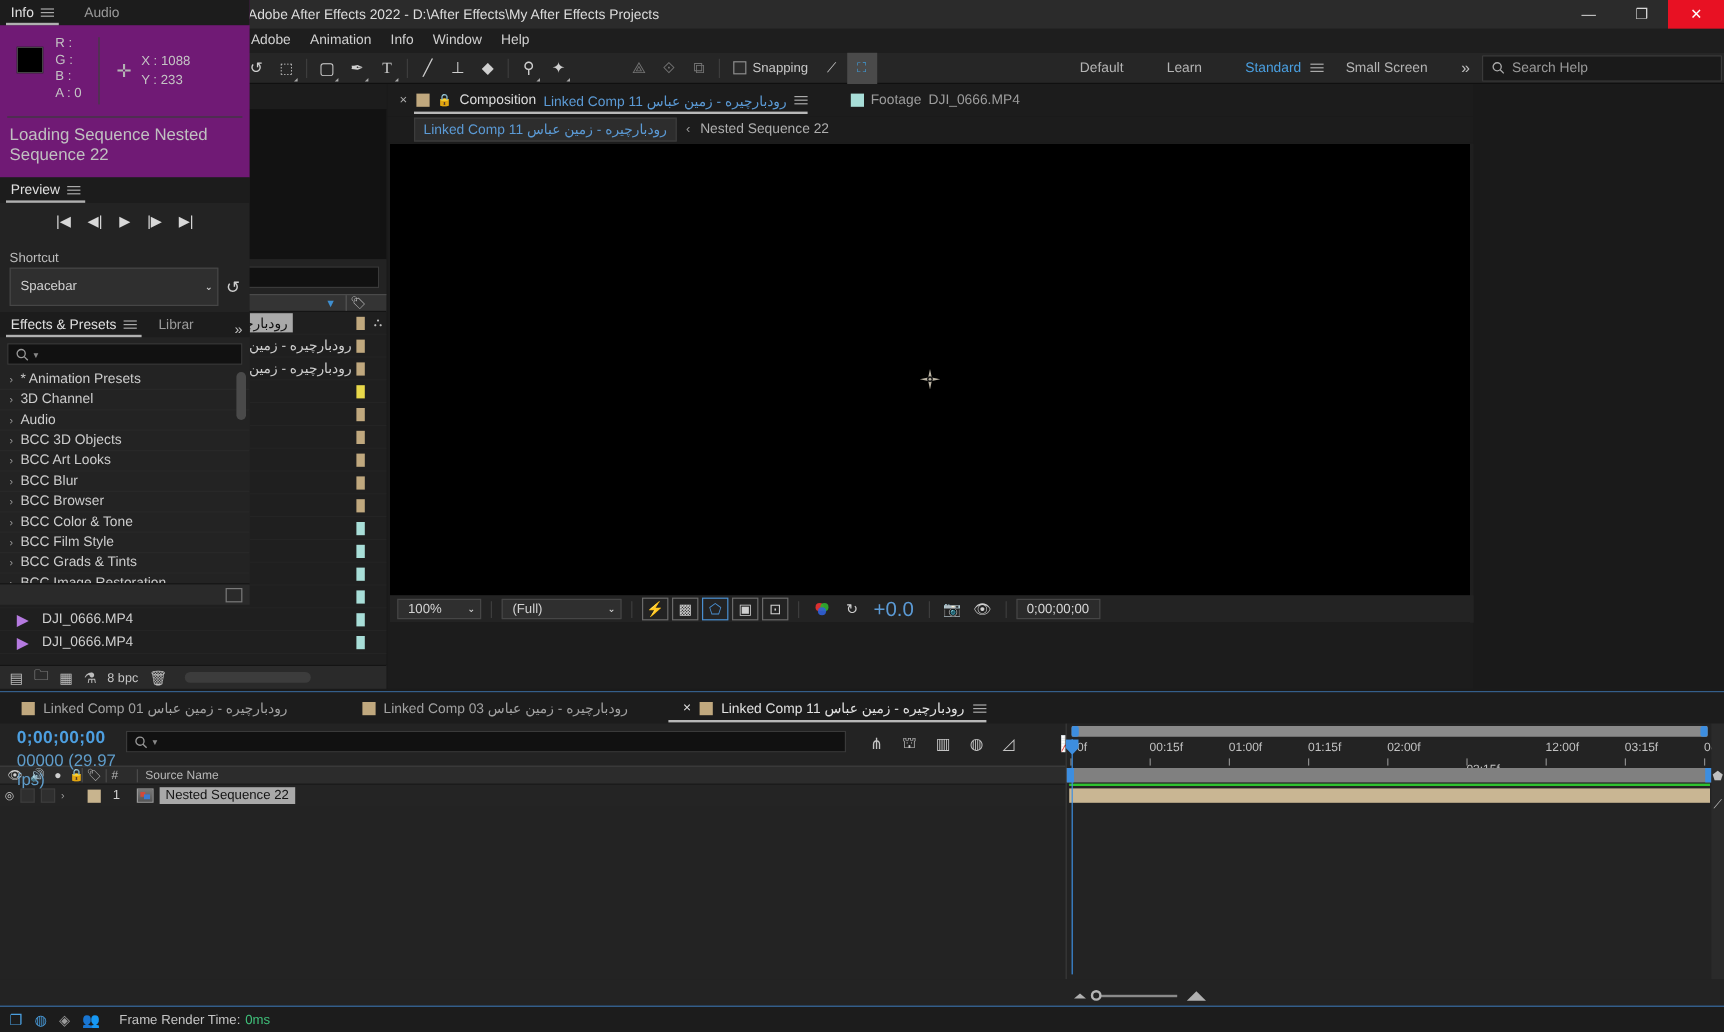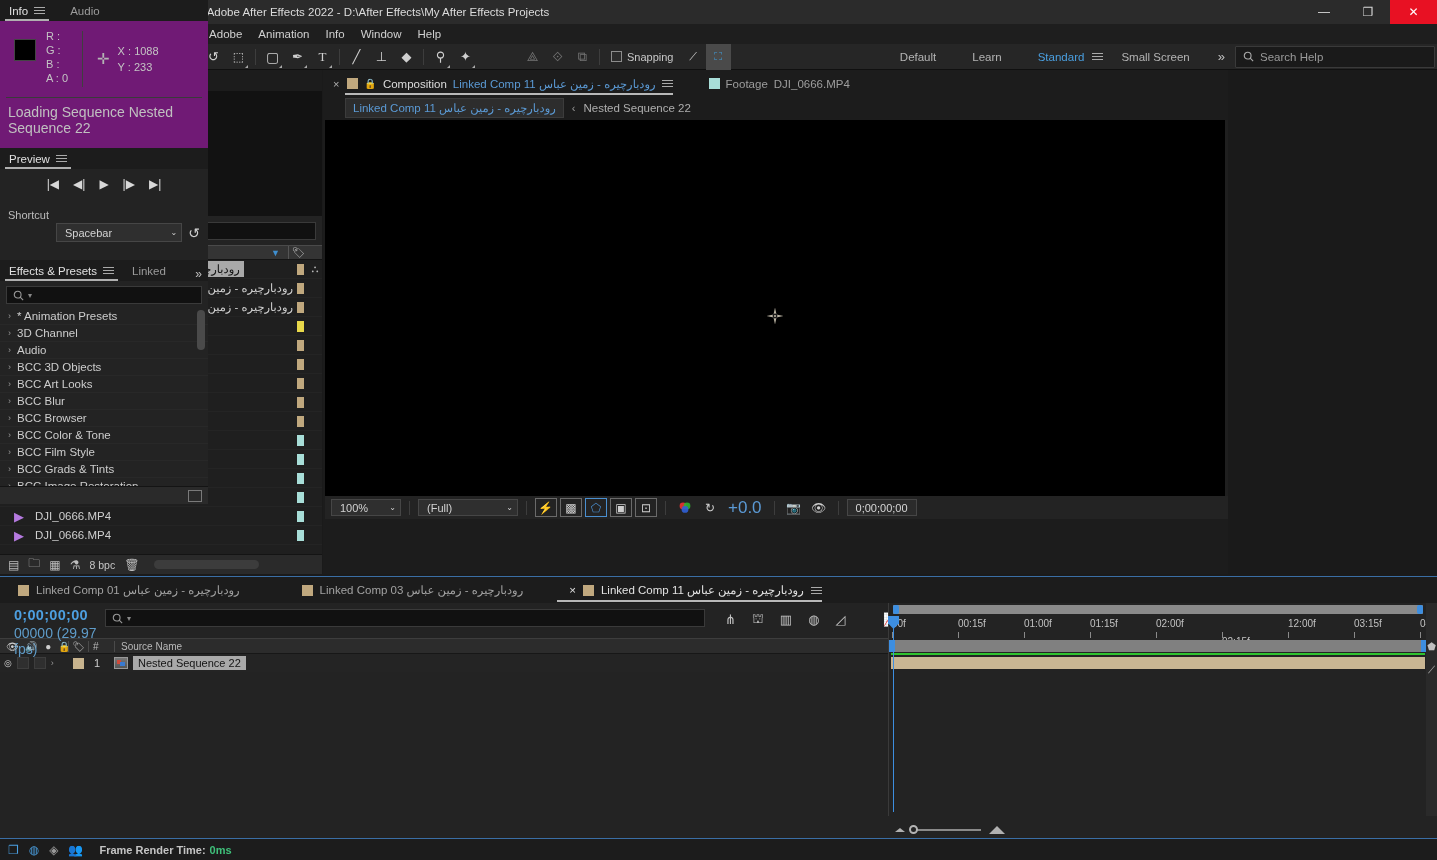--- a/index.html
+++ b/index.html
@@ -174,21 +174,21 @@
   .info-swatch { width: 22px; height: 22px; background:#000; border:1px solid #444; margin: 10px 10px 0 4px;}
   .rgb-col { font-size: 11px; line-height: 14px; color:#c4c4c4; }
   .info-div { width:1px; background:#3f3f3f; margin: 2px 14px 2px 14px; }
   .xy-col { font-size: 11px; line-height: 16px; color:#c4c4c4; }
   .info-line { margin: 8px 6px 0 6px; height:1px; background:#3a3a3a; }
   .info-status { padding: 6px 8px; font-size: 14px; color:#c0c0c0; }
   #preview { position:absolute; left:0; top:148px; width:208px; height:174px; background:#232323; }
   .pv-btns { display:flex; align-items:center; justify-content:center; gap:14px; height:30px; color:#d8d8d8; font-size:12px;}
   .pv-label { padding: 10px 0 2px 8px; font-size:11px; color:#bcbcbc; }
   .pv-sel { margin: 0 8px; display:flex; align-items:center; gap:6px; }
-  .pv-sel .minisel { flex:1; height:19px;margin-left:48px; }
+  .pv-sel .minisel { flex:1; height:32px; }
   #effects { position:absolute; left:0; top:260px; width:208px; height:244px; background:#232323; }
   .eff-search { margin: 5px 6px; height: 18px; background:#111; border:1px solid #3a3a3a;
      display:flex; align-items:center; padding: 0 6px; gap:4px; color:#888; }
   .eff-list { position:absolute; top:48px; left:0; right:0; bottom:18px; overflow:hidden; background:#232323;}
   .eff-row { height: 17px; display:flex; align-items:center; gap:6px; padding-left:8px;
      font-size:11.5px; color:#cdcdcd; border-bottom:1px solid #282828; }
   .eff-row .tw { color:#9a9a9a; font-size:9px; }
   .eff-scroll { position:absolute; right:3px; top:50px; width:8px; height:40px; background:#4a4a4a; border-radius:4px;}
   .eff-foot { position:absolute; bottom:0; left:0; right:0; height:18px; background:#2a2a2a;
      display:flex; align-items:center; justify-content:flex-end; padding-right:6px; border-top:1px solid #141414;}
@@ -257,21 +257,21 @@
   .zt-small { width:0;height:0;border-left:5px solid transparent;border-right:5px solid transparent;border-bottom:4px solid #b0b0b0;}
   .zt-big { width:0;height:0;border-left:8px solid transparent;border-right:8px solid transparent;border-bottom:8px solid #b0b0b0;}
   .zslider { width:68px; height:2px; background:#8a8a8a; position:relative;}
   .zknob { position:absolute; left:-4px; top:-4px; width:9px; height:9px; border:2px solid #b4b4b4; border-radius:50%; background:#232323;}
 
   
   .statusbar { position:absolute; left:0; bottom:0; width:1437px; height:22px; background:#1c1c1c;
      display:flex; align-items:center; gap:10px; padding-left:8px; border-top:1px solid #3a6ea5;}
   .sb-ico { color:#4a9fe0; font-size:12px; }
   .sb-ico.grey { color:#9a9a9a; }
-  .sb-text { font-size:11px; color:#c4c4c4; margin-left:6px;font-weight:bold;}
+  .sb-text { font-size:11px; color:#c4c4c4; margin-left:6px;}
   .sb-val { color:#3fc07a; }
   .rtl { direction: rtl; unicode-bidi: isolate; }
 </style>
 </head>
 <body>
 
 <div id="app">
 
   <div class="titlebar">
     <div class="ae-logo">Ae</div>
@@ -697,21 +697,21 @@
       <div class="panel-tabbar">
         <div class="ptab active">
           <span>Effects &amp; Presets</span>
           <span class="hamburger">
               <i></i>
               <i></i>
               <i></i>
             </span>
         </div>
         <div class="ptab">
-          <span>Linked</span>
+          <span>Librar</span>
         </div>
         <div style="margin-left:auto;padding-right:6px;color:#c0c0c0;font-size:12px">»</div>
       </div>
       <div class="eff-search">
         <svg width="11" height="11" viewBox="0 0 13 13">
             <circle cx="5.5" cy="5.5" r="4" fill="none" stroke="#999" stroke-width="1.3"></circle>
             <line x1="8.5" y1="8.5" x2="12" y2="12" stroke="#999" stroke-width="1.3"></line>
           </svg>
         <span style="font-size:8px">▾</span>
       </div>

